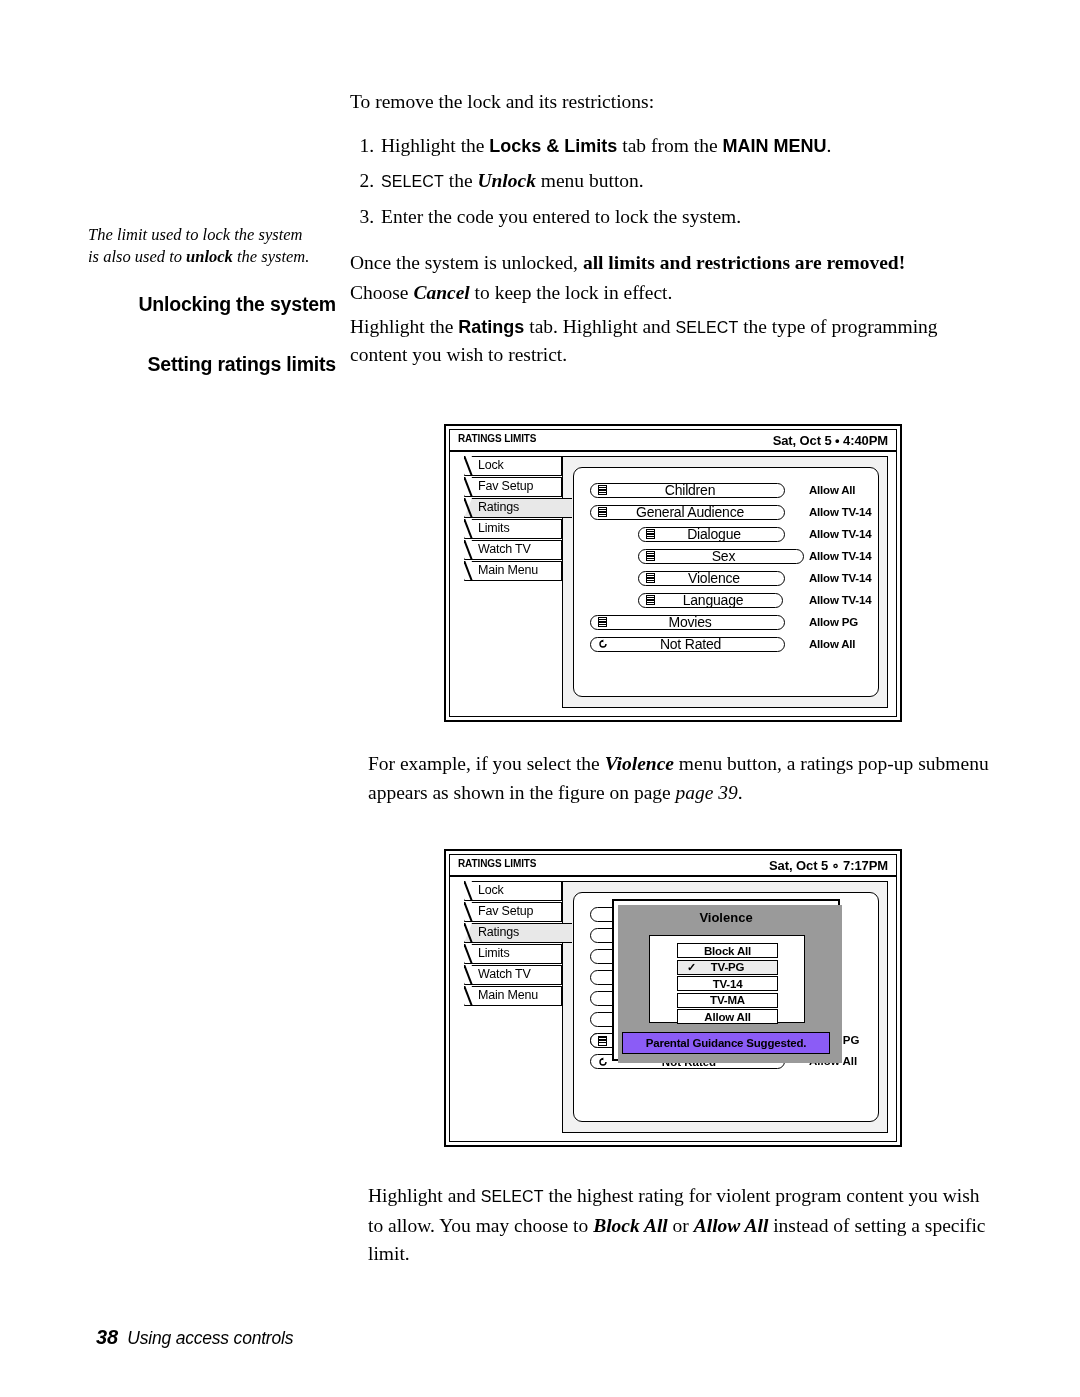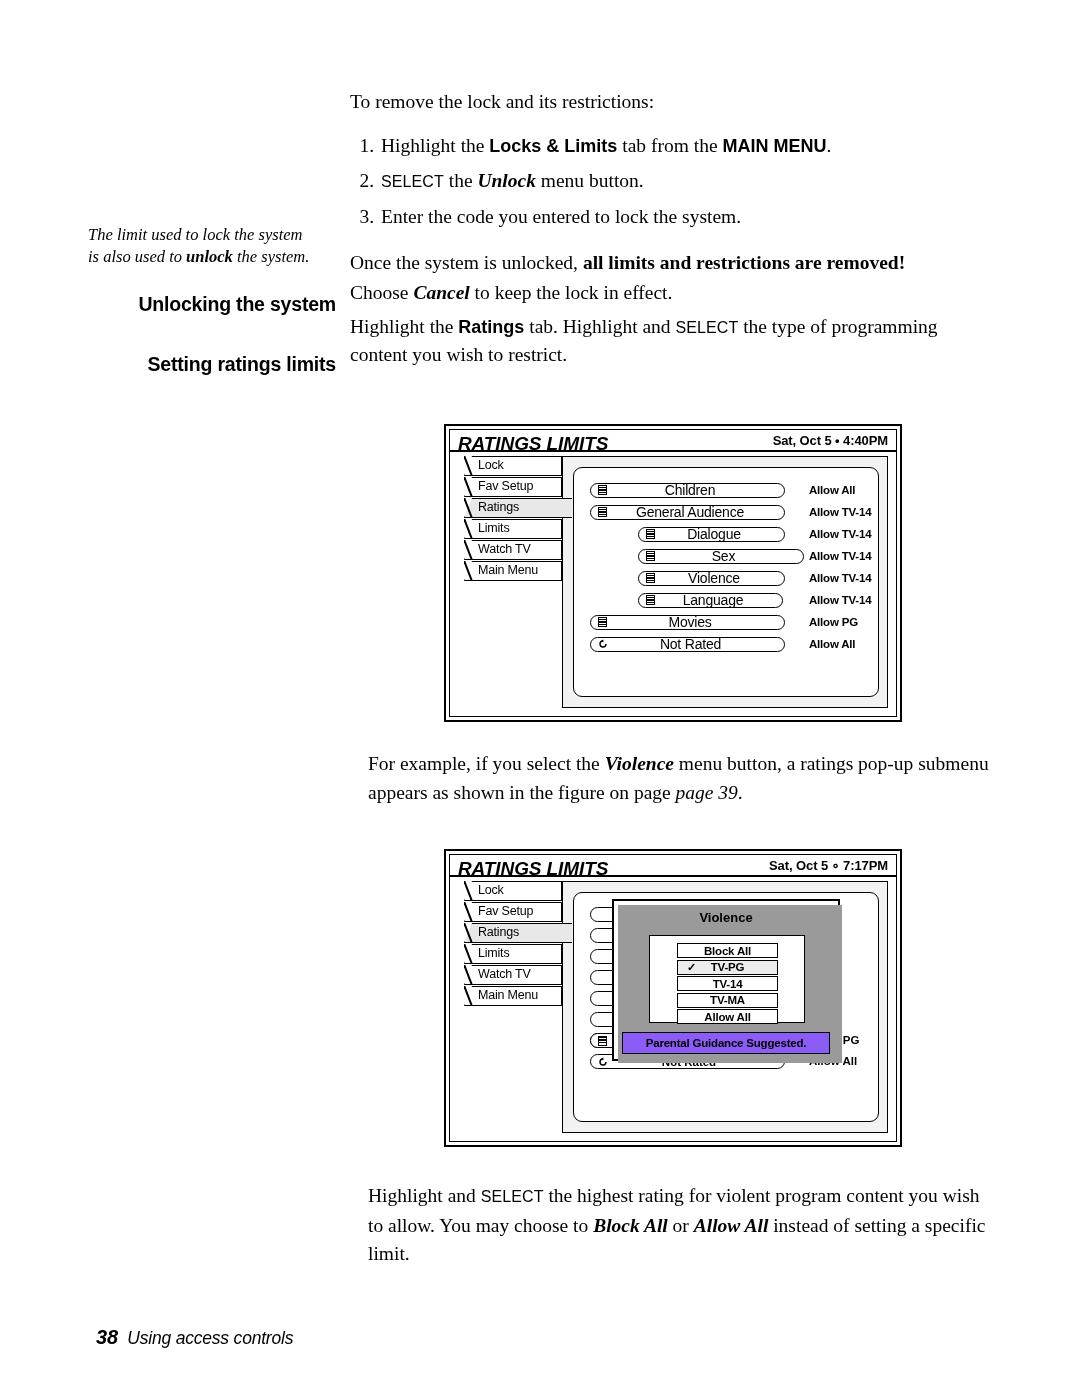--- a/index.html
+++ b/index.html
@@ -108,24 +108,23 @@
   .tv-header {
     position: absolute;
     left: 0; right: 0; top: 0;
     height: 22px;
     border-bottom: 2px solid #000;
     box-sizing: border-box;
   }
   .tv-title {
     position: absolute;
     left: 8px; top: 3px;
-    font-size: 19px;
+    font-size: 10px;
     font-weight: bold;
     letter-spacing: -.1px;
-    font-style: italic;
   }
   .tv-clock {
     position: absolute;
     right: 8px; top: 3px;
     font-size: 13px;
     font-weight: bold;
     letter-spacing: -.1px;
     white-space: nowrap;
   }
 

